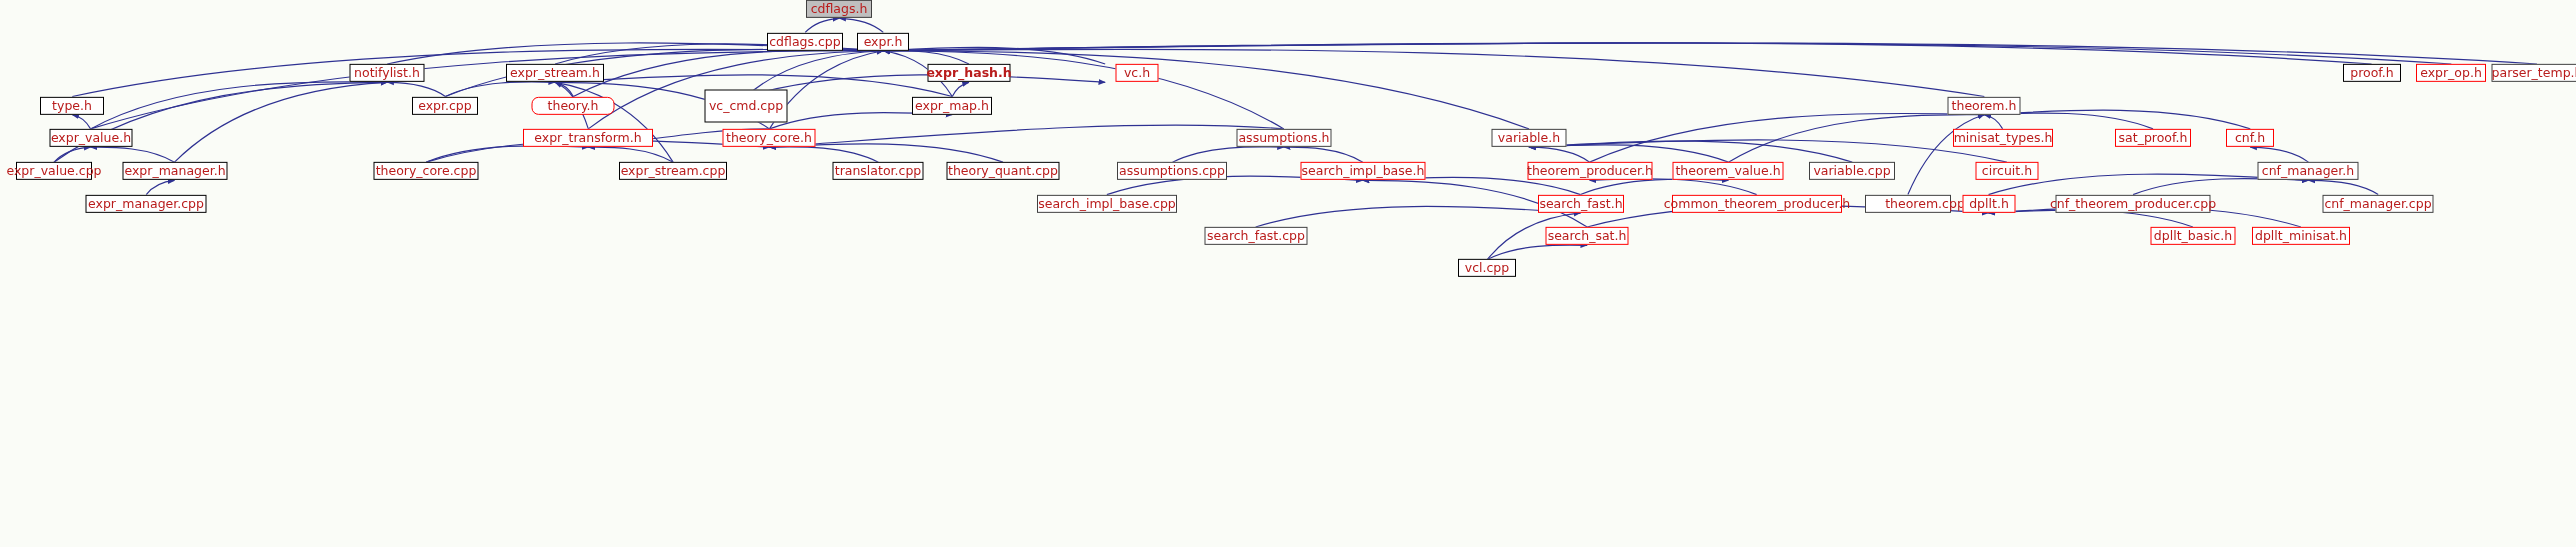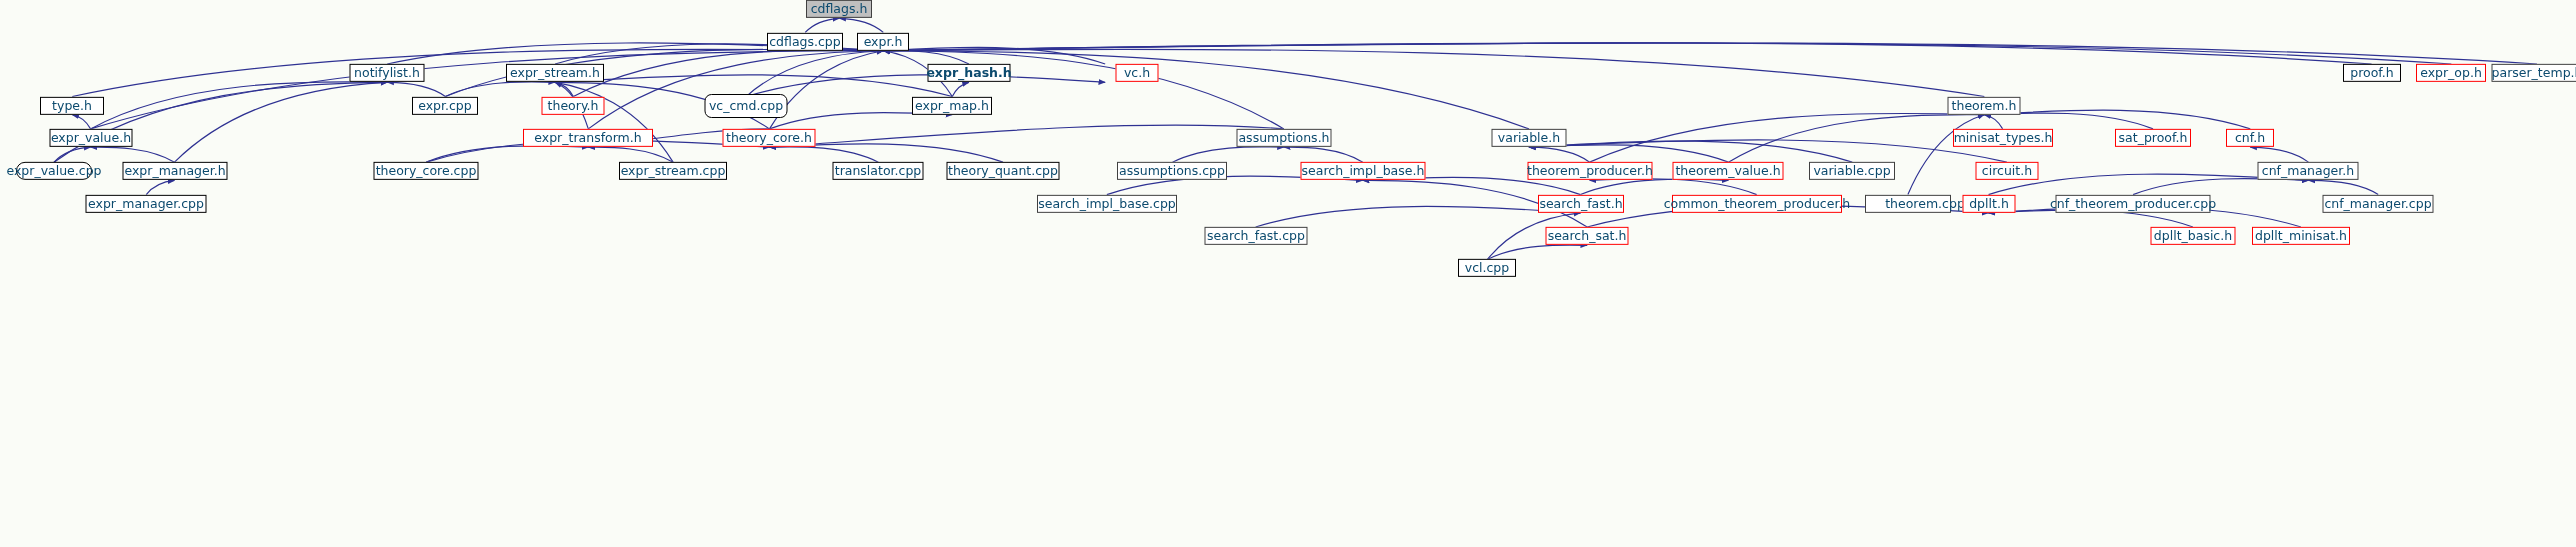--- a/index.html
+++ b/index.html
@@ -1,20 +1,20 @@
 <!DOCTYPE html>
 <html style="font-size:13.3px"><head>
 <meta charset="utf-8">
 <style>
   html,body{margin:0;padding:0;background:#fafcf7;}
   body{font-family:"DejaVu Sans","Liberation Sans",sans-serif;}
   #graph{position:relative;width:2576px;height:548px;background:#fafcf7;overflow:hidden;}
   #edges{position:absolute;left:0;top:0;width:2576px;height:548px;}
   .node{position:absolute;box-sizing:border-box;display:flex;align-items:center;justify-content:center;
-        background:#ffffff;border:0.8px solid #000;font-size:12.5px;color:#0c4a6e;white-space:nowrap;line-height:1;
+        background:#ffffff;border:0.8px solid #000;font-size:12.5px;color:#b91c1c;white-space:nowrap;line-height:1;
         transform:translate(-50%,-50%);}
   .node.gray{background:#bfbfbf;border:0.8px solid #404040;}
   .node.red{border:0.8px solid #ff0000;}
   .node.dark{border:0.8px solid #404040;}
   .node span{pointer-events:none;}
   .baseline{position:absolute;left:0;bottom:0;width:2576px;height:0.8px;background:#e3e6df;}
 </style>
 </head>
 <body>
 
@@ -129,24 +129,24 @@
       </div>
       <div class="node dark" style="left: 2537px; top: 73px; width: 91px; height: 18.3px;">
         <span>parser_temp.h</span>
       </div>
       <div class="node " style="left: 72px; top: 106px; width: 64px; height: 18.3px;">
         <span>type.h</span>
       </div>
       <div class="node " style="left: 445px; top: 106px; width: 66px; height: 18.3px;">
         <span>expr.cpp</span>
       </div>
-      <div class="node red" style="left: 573px; top: 106px; width: 63px; height: 18.3px;">
+      <div class="node red" style="left: 573px; top: 106px; width: 83px; height: 18.3px; border-radius: 7px;">
         <span>theory.h</span>
       </div>
-      <div class="node " style="left: 746px; top: 106px; width: 83px; height: 24px; border-radius: 7px;">
+      <div class="node " style="left: 746px; top: 106px; width: 83px; height: 33px;">
         <span>vc_cmd.cpp</span>
       </div>
       <div class="node " style="left: 952px; top: 106px; width: 80px; height: 18.3px;">
         <span>expr_map.h</span>
       </div>
       <div class="node dark" style="left: 1984px; top: 106px; width: 73px; height: 18.3px;">
         <span>theorem.h</span>
       </div>
       <div class="node " style="left: 91px; top: 138px; width: 83px; height: 18.3px;">
         <span>expr_value.h</span>
@@ -165,21 +165,21 @@
       </div>
       <div class="node red" style="left: 2003px; top: 138px; width: 100px; height: 18.3px;">
         <span>minisat_types.h</span>
       </div>
       <div class="node red" style="left: 2153px; top: 138px; width: 76px; height: 18.3px;">
         <span>sat_proof.h</span>
       </div>
       <div class="node red" style="left: 2250px; top: 138px; width: 48px; height: 18.3px;">
         <span>cnf.h</span>
       </div>
-      <div class="node " style="left: 54px; top: 171px; width: 76px; height: 18.3px; border-radius: 9px;">
+      <div class="node " style="left: 54px; top: 171px; width: 76px; height: 18.3px;">
         <span>expr_value.cpp</span>
       </div>
       <div class="node " style="left: 175px; top: 171px; width: 105px; height: 18.3px;">
         <span>expr_manager.h</span>
       </div>
       <div class="node " style="left: 426px; top: 171px; width: 105px; height: 18.3px;">
         <span>theory_core.cpp</span>
       </div>
       <div class="node " style="left: 673px; top: 171px; width: 108px; height: 18.3px;">
         <span>expr_stream.cpp</span>

